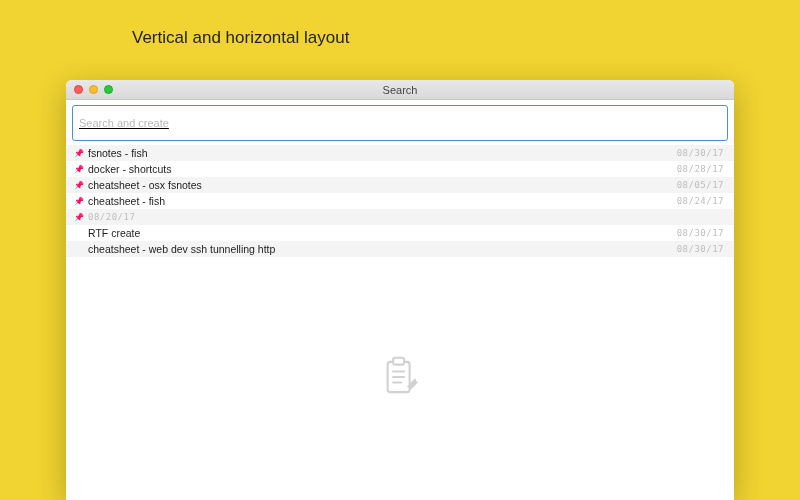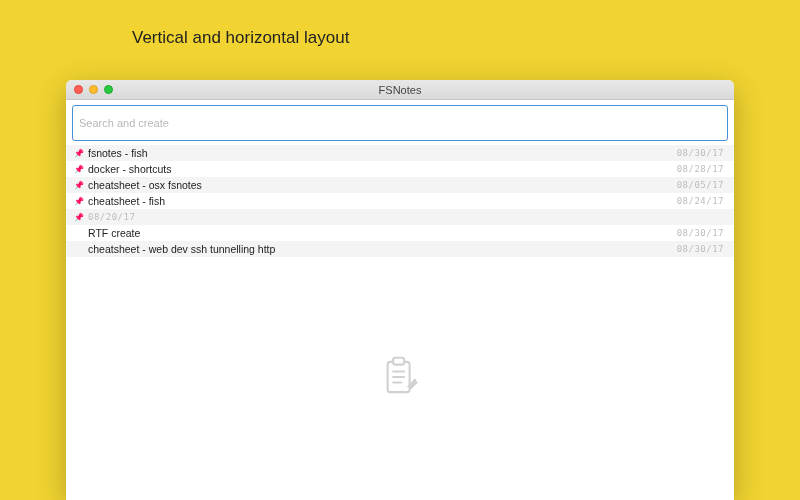--- a/index.html
+++ b/index.html
@@ -58,20 +58,21 @@
   }
   .searchbar {
     margin: 5px 6px 4px 6px;
     height: 20px;
     border: 1.5px solid #4a90d9;
     border-radius: 3px;
     background:#fff;
     display:flex;
     align-items:center;
     padding: 17px 6px;
+    text-decoration: underline;
   }
   .searchbar input {
     border:none;
     outline:none;
     width:100%;
     font-size:11px;
     color:#333;
     background:transparent;
   }
   .searchbar input::placeholder { color:#b8b8b8; }
@@ -117,21 +118,21 @@
 
 <div class="heading">Vertical and horizontal layout</div>
 
 <div class="window">
   <div class="titlebar">
     <div class="traffic">
       <div class="dot red"></div>
       <div class="dot yellow"></div>
       <div class="dot green"></div>
     </div>
-    <div class="title">FSNotes</div>
+    <div class="title">Search</div>
   </div>
 
   <div class="searchbar">
     <input type="text" placeholder="Search and create" style="">
   </div>
 
   <div class="list" id="note-list">
       <div class="row alt">
         <span class="pin" style="filter: hue-rotate(-20deg) saturate(2); font-size: 8px;">📌</span>
         <span class="row-title">fsnotes - fish</span>

